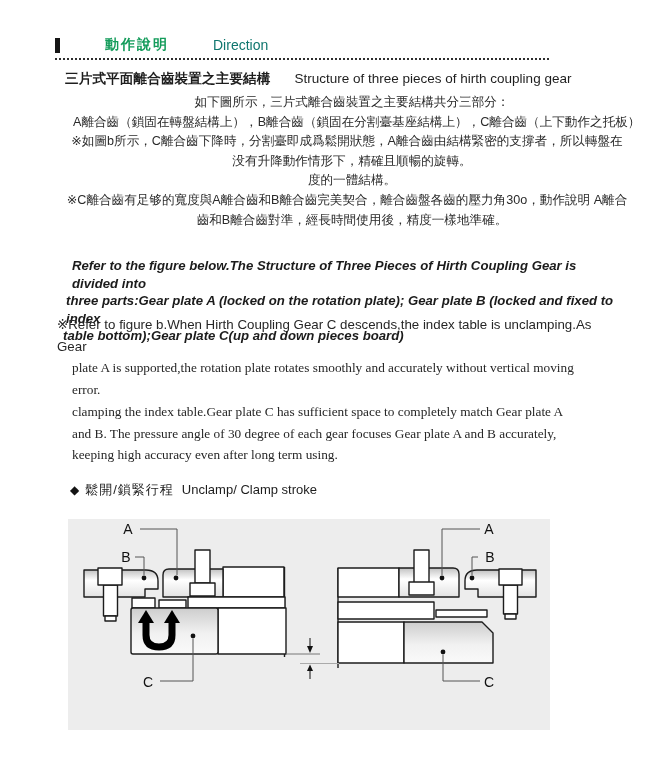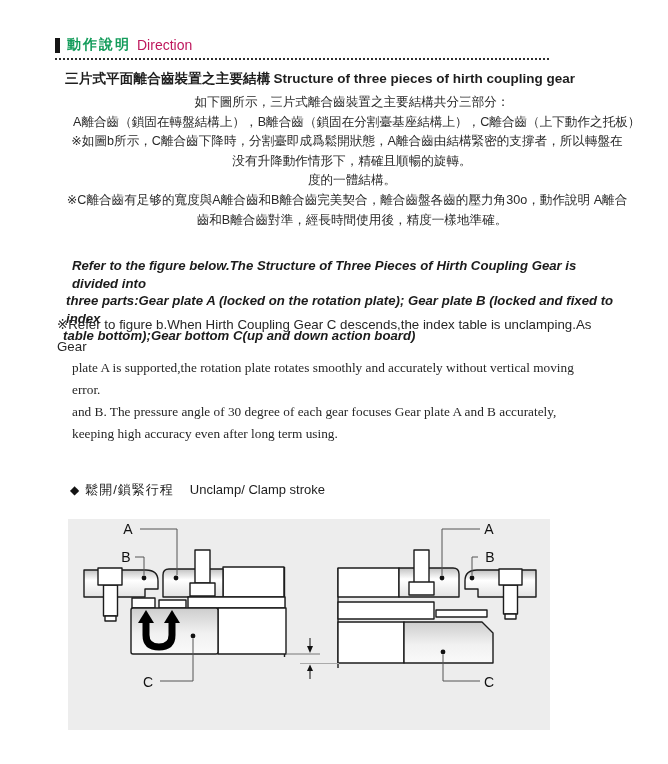--- a/index.html
+++ b/index.html
@@ -2,49 +2,49 @@
 <html><head>
 <meta charset="utf-8">
 <style>
   * { margin:0; padding:0; box-sizing:border-box; }
   html,body { background:#ffffff; }
   .page {
     position:relative; width:668px; height:764px; background:#ffffff;
     font-family:"Liberation Sans","DejaVu Sans",sans-serif; color:#272727; overflow:hidden;
   }
   
-  .sec-header { position:absolute; left:55px; top:36px; display:flex; align-items:center; }
+  .sec-header { position:absolute; left:55px; top:36px; display:flex; align-items:center;gap:38px; }
   .accent-bar { width:5px; height:15px; background:#151515; margin-right:7px; }
   .h-zh { font-size:14px; font-weight:700; color:#149c5b; letter-spacing:2px; }
-  .h-en { font-size:14px; font-weight:500; color:#be185d; margin-left:6px; }
+  .h-en { font-size:14px; font-weight:500; color:#0f766e; margin-left:6px; }
   .dotted-rule { position:absolute; left:55px; top:49px; width:494px; height:11px;
     border-bottom:2px dotted #2e2e2e; }
   
   .intro-heading { position:absolute; left:65px; top:70px; font-size:13.5px; font-weight:700;
     color:#1e1e1e; letter-spacing:.2px; white-space:nowrap; }
-  .intro-en { font-weight:700; margin-left:3px; letter-spacing:0; }
+  .intro-en { font-weight:400; margin-left:24px; letter-spacing:0; }
   
   .zh-block { position:absolute; left:63px; top:93px; width:568px;
     font-size:12.6px; line-height:19.6px; color:#2a2a2a;text-align:center; }
   .zh-line  { padding-left:10px; white-space:nowrap; }
   .zh-note  { white-space:nowrap; }
   .zh-cont  { padding-left:10px; }
   
   .en-bold { position:absolute; left:63px; top:257px; width:552px;
     font-size:13.2px; font-weight:700; font-style:italic; line-height:17.6px; color:#1b1b1b; }
   .eb-0 { padding-left:9px; } .eb-1 { padding-left:3px; }
   
   .en-block { position:absolute; left:57px; top:314px; width:556px;
     font-size:13.3px; line-height:21.7px; color:#262626; }
   .en-cont { padding-left:15px;font-family:Liberation Serif, serif; }
   
   .stroke-caption { position:absolute; left:70px; top:481px; font-size:13px; color:#1d1d1d;
     display:flex; align-items:baseline; }
   .diamond { font-size:12px; margin-right:6px; color:#141414; }
-  .cap-zh { letter-spacing:1px; margin-right:16px; }
+  .cap-zh { letter-spacing:1px; margin-right:8px; }
   
   .figure-box { position:absolute; left:68px; top:519px; width:482px; height:211px; background:#ededed; }
   .figure-box svg { display:block; }
   .fig-label { font-family:"Liberation Sans","DejaVu Sans",sans-serif; font-size:14px; fill:#111; }
 </style>
 </head>
 <body>
 
 <div class="page">
 
@@ -65,27 +65,28 @@
     <p class="zh-note">※如圖b所示，C離合齒下降時，分割臺即成爲鬆開狀態，A離合齒由結構緊密的支撐者，所以轉盤在</p>
     <p class="zh-note zh-cont">没有升降動作情形下，精確且順暢的旋轉。</p>
     <p class="zh-note zh-cont">度的一體結構。</p>
     <p class="zh-note">※C離合齒有足够的寬度與A離合齒和B離合齒完美契合，離合齒盤各齒的壓力角30o，動作說明 A離合</p>
     <p class="zh-note zh-cont">齒和B離合齒對準，經長時間使用後，精度一樣地準確。</p>
   </div>
 
   <div class="en-bold">
     <p class="eb-0">Refer to the figure below.The Structure of Three Pieces of Hirth Coupling Gear is divided into</p>
     <p class="eb-1">three parts:Gear plate A (locked on the rotation plate); Gear plate B (locked and fixed to index</p>
-    <p>table bottom);Gear bottom C(up and down action board)</p>
+    <p>table bottom);Gear plate C(up and down pieces board)</p>
   </div>
 
   <div class="en-block">
     <p>※Refer to figure b.When Hirth Coupling Gear C descends,the index table is unclamping.As Gear</p>
     <p class="en-cont">plate A  is supported,the rotation plate rotates smoothly and accurately without vertical moving</p>
     <p class="en-cont">error.</p>
+    <p class="en-cont">clamping the index table.Gear plate C has sufficient space to completely match Gear plate A</p>
     <p class="en-cont">and B. The pressure angle of 30 degree of each gear focuses Gear plate A and B accurately,</p>
     <p class="en-cont">keeping high accuracy even after long term using.</p>
   </div>
 
   <div class="stroke-caption">
     <span class="diamond">◆</span>
     <span class="cap-zh">鬆開/鎖緊行程</span>
     <span>Unclamp/ Clamp stroke</span>
   </div>
 

